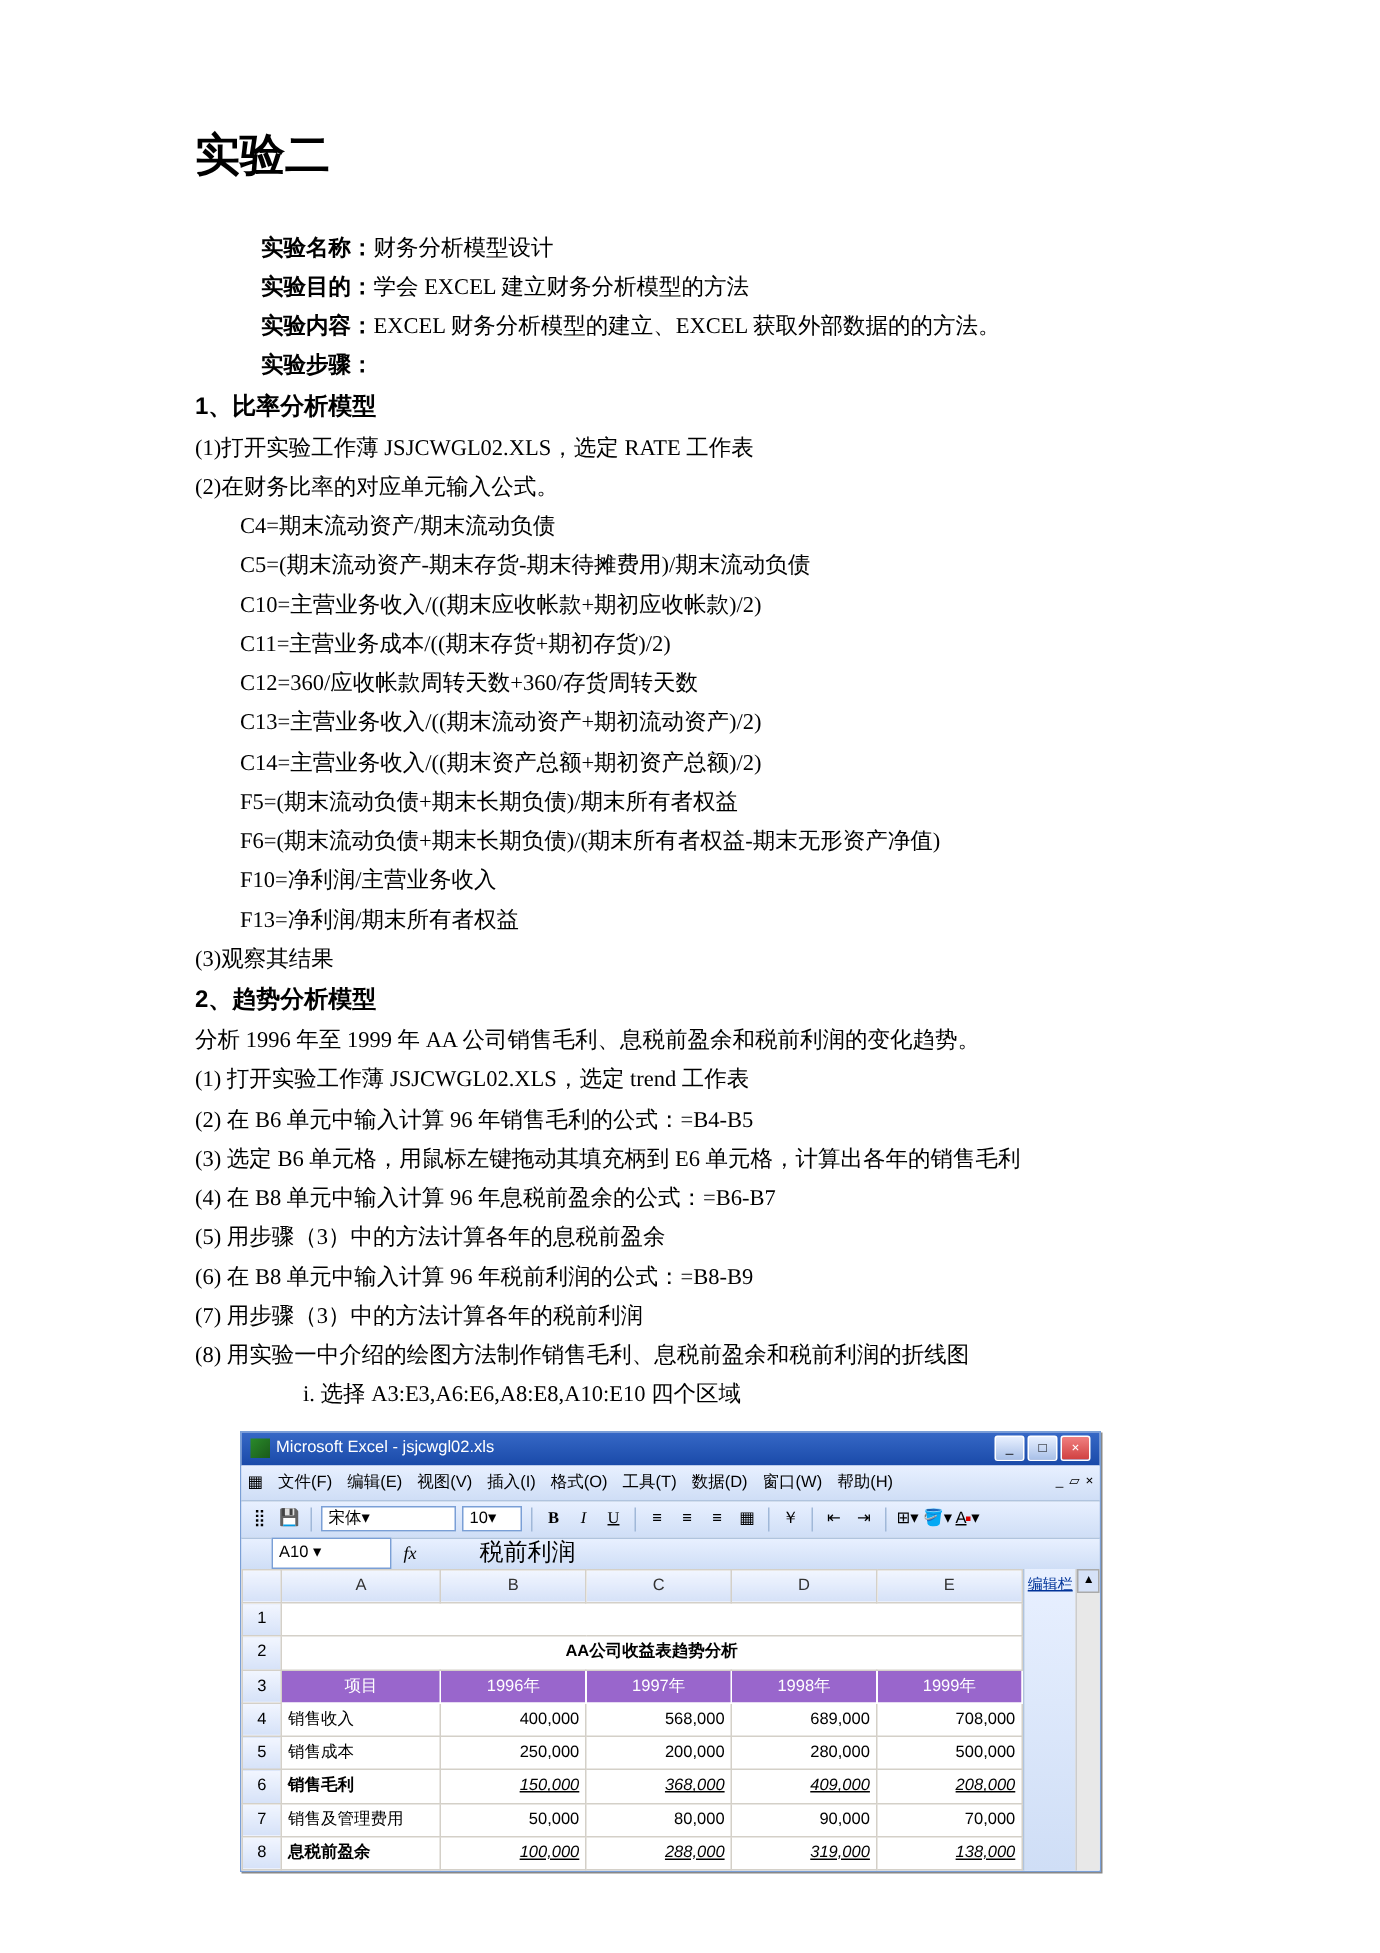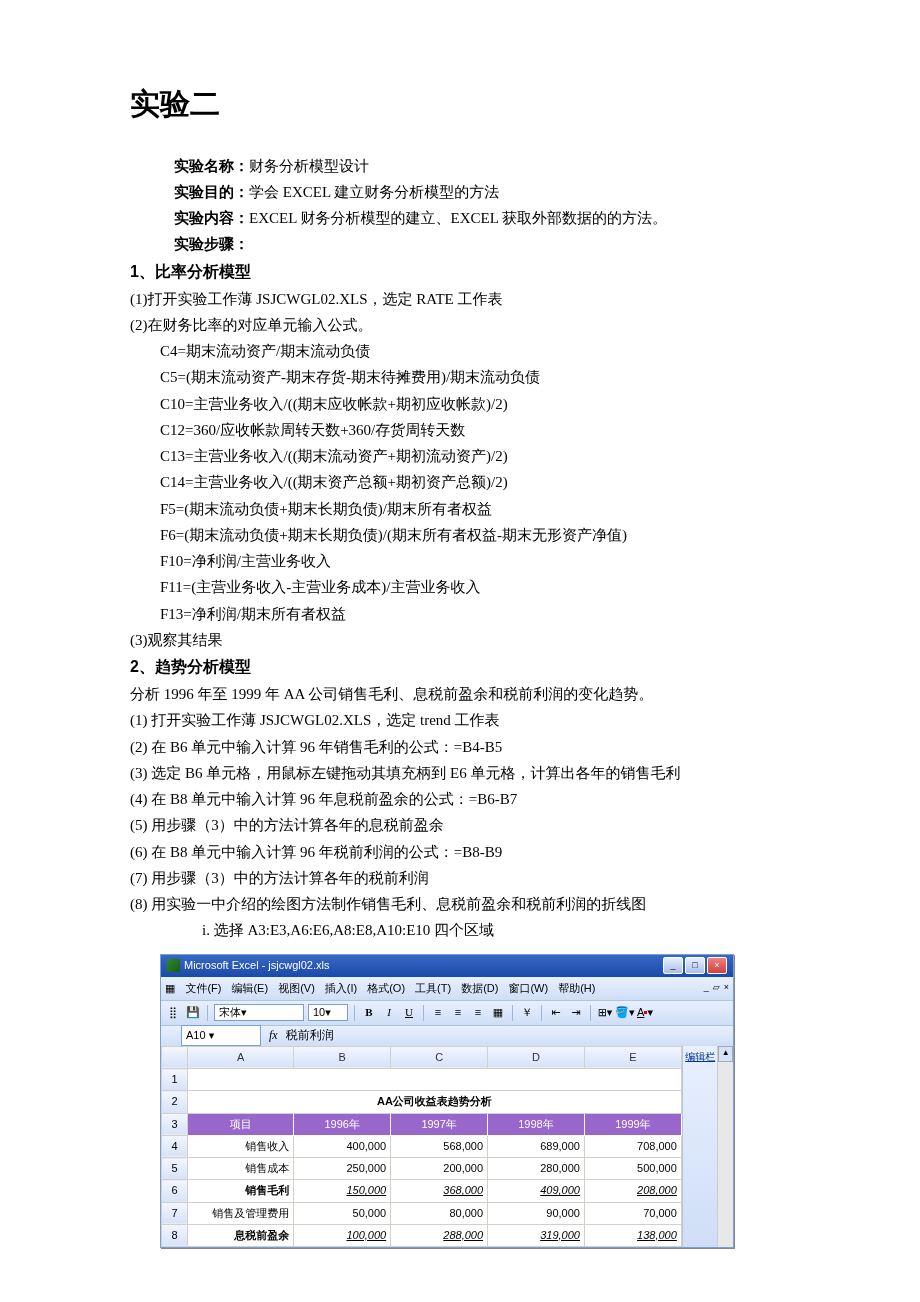--- a/index.html
+++ b/index.html
@@ -116,21 +116,21 @@
     align-items: center;
     padding: 1px 20px;
     border-top: 1px solid #b0c4de;
     height: 18px;
   }
   .namebox {
     background:#fff; border:1px solid #7a9fd6;
     width: 70px; padding: 0 4px; font-size:11px;
   }
   .fx { margin: 0 8px; font-style:italic; font-family:"Times New Roman"; font-size: 12px; }
-  .formula-val { font-size: 12px; }
+  .formula-val { font-size: 16px; margin-left: 34px; }
 
   .grid-wrap { display:flex; background:#fff; }
   .grid {
     border-collapse: collapse;
     width: 100%;
     table-layout: fixed;
   }
   .grid th, .grid td {
     border: 1px solid #d4d0c8;
     padding: 1px 4px;
@@ -160,21 +160,21 @@
     font-size: 13px;
   }
   .purple-head {
     background: #9966cc !important;
     color: #fff;
     text-align: center;
     border: 1px solid #fff !important;
   }
   .ital-row td.data { font-style: italic; text-decoration: underline; }
   .right { text-align: right; }
-  .label-cell { text-align: right; margin-top: 24px; }
+  .label-cell { text-align: left; margin-top: 24px; }
   .bold-cell { font-weight: bold; font-family:"SimHei","黑体",sans-serif;border-radius:11px; }
   .side-panel {
     width: 38px;
     background: linear-gradient(#e8f0ff,#cfdef6);
     border-left: 1px solid #b0c4de;
     font-size: 10px;
     text-align:center;
     padding-top: 2px;
   }
   .side-panel span { text-decoration: underline; color: #003399; cursor:pointer;}
@@ -204,27 +204,27 @@
   <span class="bold">实验步骤：</span>
 </div>
 
 <div class="section-heading">1、比率分析模型</div>
 <div>(1)打开实验工作薄 JSJCWGL02.XLS，选定 RATE 工作表</div>
 <div>(2)在财务比率的对应单元输入公式。</div>
 <div id="formula-list">
     <div class="indent-1">C4=期末流动资产/期末流动负债</div>
     <div class="indent-1">C5=(期末流动资产-期末存货-期末待摊费用)/期末流动负债</div>
     <div class="indent-1">C10=主营业务收入/((期末应收帐款+期初应收帐款)/2)</div>
+    <div class="indent-1">C11=主营业务成本/((期末存货+期初存货)/2)</div>
     <div class="indent-1">C12=360/应收帐款周转天数+360/存货周转天数</div>
     <div class="indent-1">C13=主营业务收入/((期末流动资产+期初流动资产)/2)</div>
     <div class="indent-1">C14=主营业务收入/((期末资产总额+期初资产总额)/2)</div>
     <div class="indent-1">F5=(期末流动负债+期末长期负债)/期末所有者权益</div>
     <div class="indent-1">F6=(期末流动负债+期末长期负债)/(期末所有者权益-期末无形资产净值)</div>
     <div class="indent-1">F10=净利润/主营业务收入</div>
-    <div class="indent-1">F11=(主营业务收入-主营业务成本)/主营业务收入</div>
     <div class="indent-1">F13=净利润/期末所有者权益</div>
   </div>
 <div>(3)观察其结果</div>
 
 <div class="section-heading">2、趋势分析模型</div>
 <div>分析 1996 年至 1999 年 AA 公司销售毛利、息税前盈余和税前利润的变化趋势。</div>
 <div id="s2-items">
     <div class="item-line">(1) 打开实验工作薄 JSJCWGL02.XLS，选定 trend 工作表</div>
     <div class="item-line">(2) 在 B6 单元中输入计算 96 年销售毛利的公式：=B4-B5</div>
     <div class="item-line">(3) 选定 B6 单元格，用鼠标左键拖动其填充柄到 E6 单元格，计算出各年的销售毛利</div>

